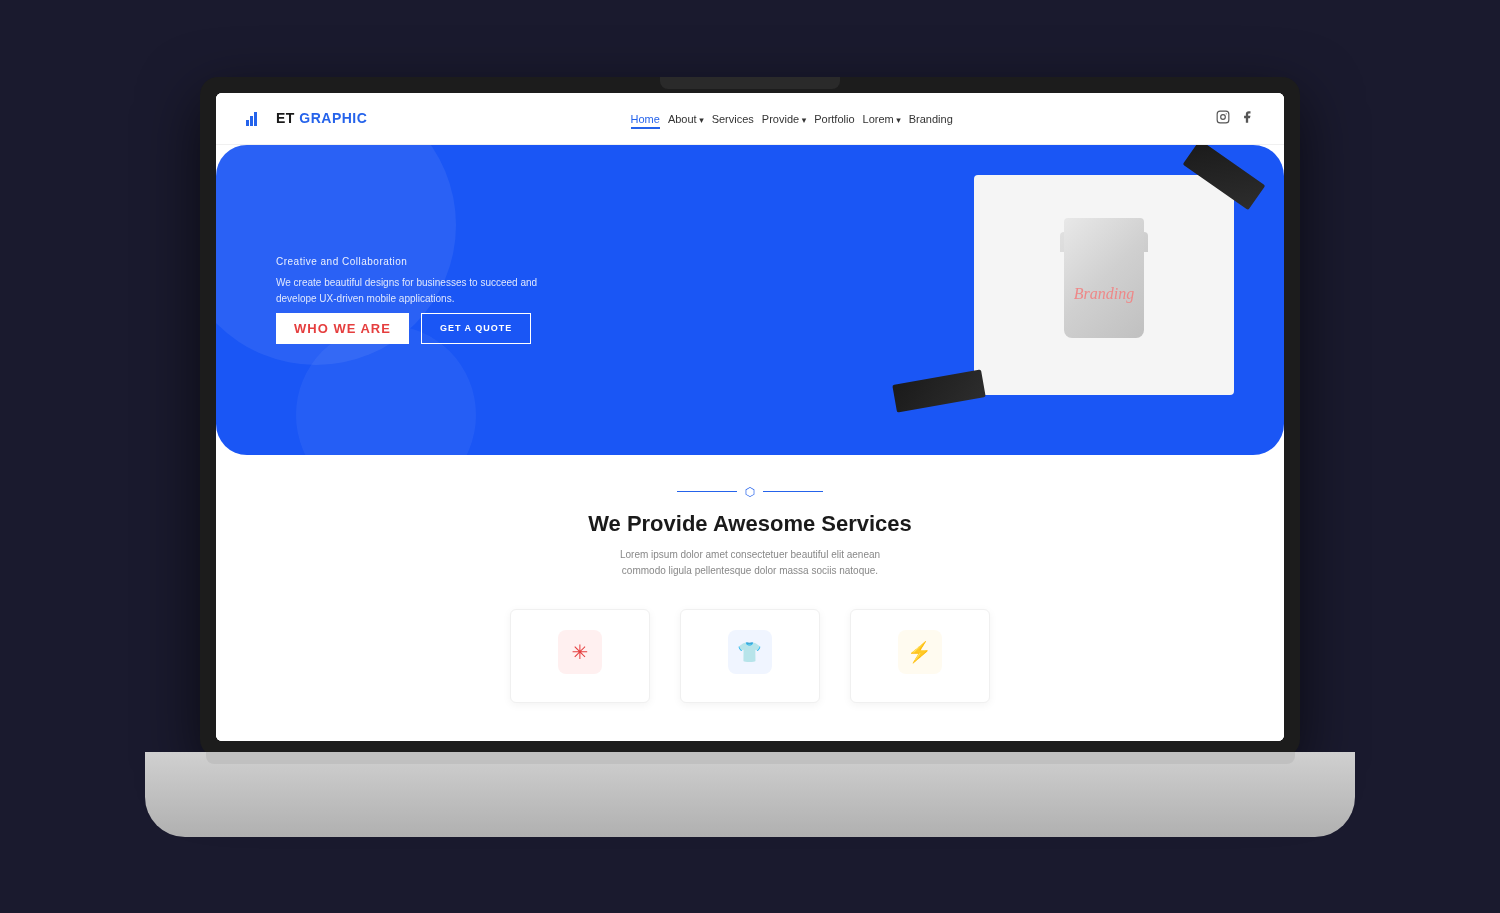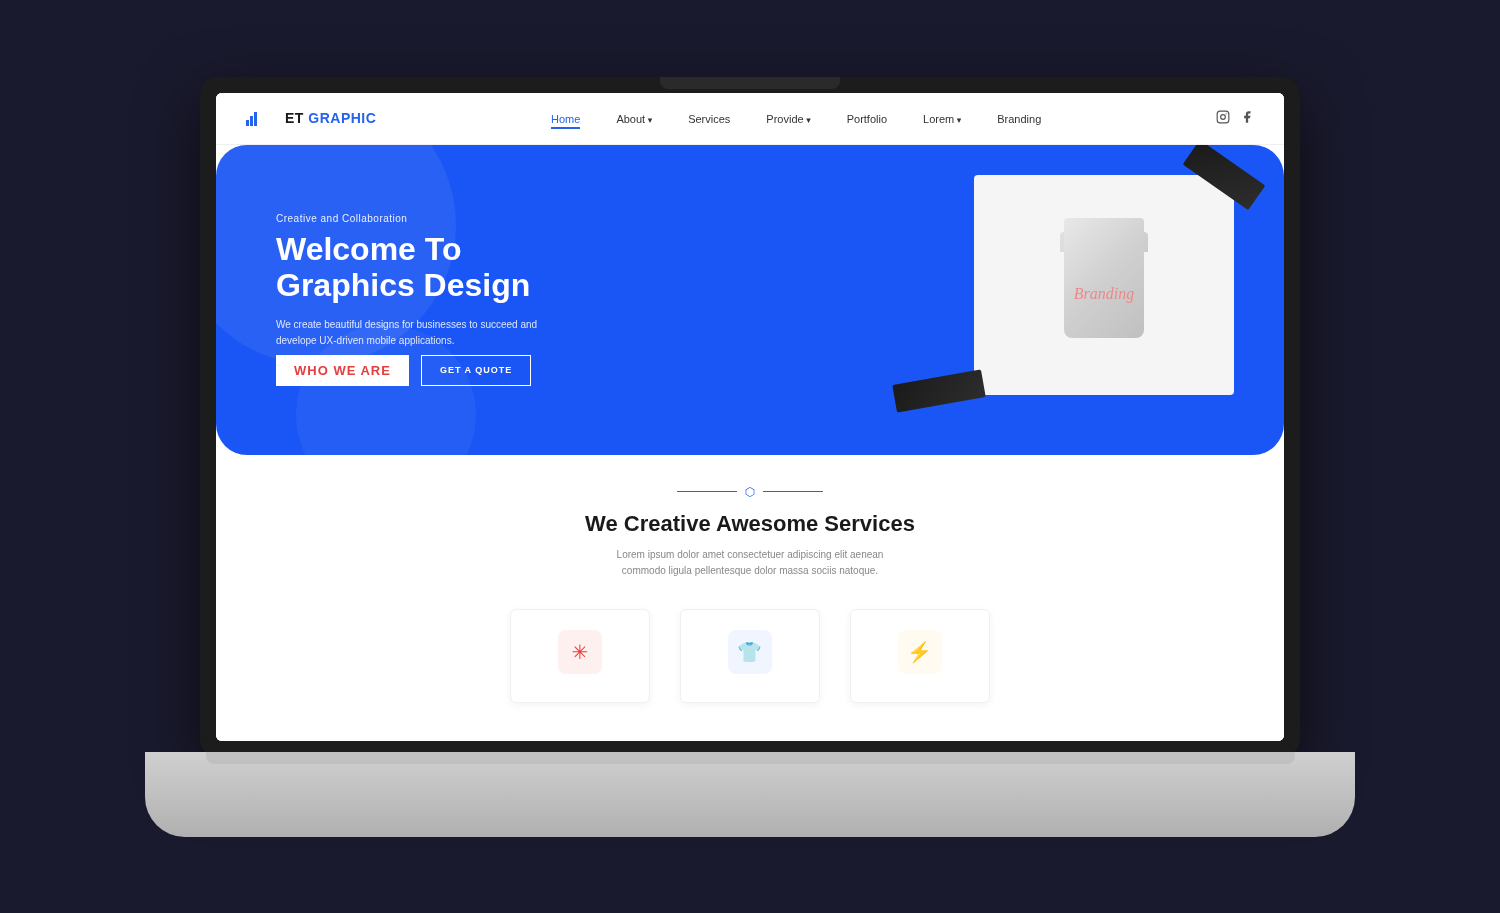--- a/index.html
+++ b/index.html
@@ -89,21 +89,21 @@
       padding: 0 30px;
       height: 52px;
       background: #fff;
       border-bottom: 1px solid #f0f0f0;
       flex-shrink: 0;
     }
 
     .logo {
       display: flex;
       align-items: center;
-      gap: 23px;
+      gap: 14px;
     }
 
     .logo-icon {
       color: #2563eb;
       font-size: 16px;
       display: flex;
       align-items: center;
     }
 
     .logo-text {
@@ -113,21 +113,21 @@
       letter-spacing: 0.5px;
     }
 
     .logo-text .graphic {
       color: #2563eb;
     }
 
     .nav-links {
       display: flex;
       align-items: flex-start;
-      gap: 36px;
+      gap: 8px;
       list-style: none;
     }
 
     .nav-links li a {
       font-size: 11px;
       color: #333;
       text-decoration: none;
       font-weight: 500;
     }
 
@@ -472,24 +472,20 @@
             </span>
           </div>
         </nav>
 
         <section class="hero">
           <div class="hero-bg-circle"></div>
           <div class="hero-bg-circle2"></div>
 
           <div class="hero-content">
             <p class="hero-subtitle">Creative and Collaboration</p>
-            <h1 class="hero-title">
-              <span>Welcome To</span><br>
-              <span>Graphics Design</span>
-            </h1>
             <p class="hero-desc">We create beautiful designs for businesses to succeed and develope UX-driven mobile applications.</p>
             <div class="hero-buttons">
               <button class="btn-who">WHO WE ARE</button>
               <button class="btn-quote">GET A QUOTE</button>
             </div>
           </div>
 
           <div class="hero-image-area">
             <div class="hero-image-card">
               <div class="cup-container">
@@ -504,22 +500,22 @@
 
           <div class="hero-arrow"></div>
         </section>
 
         <section class="services-section">
           <div class="section-divider">
             <div class="divider-line"></div>
             <span class="divider-icon">⬡</span>
             <div class="divider-line"></div>
           </div>
-          <h2 class="section-title">We Creative Awesome Services</h2>
-          <p class="section-desc">Lorem ipsum dolor amet consectetuer adipiscing elit aenean commodo ligula pellentesque dolor massa sociis natoque.</p>
+          <h2 class="section-title">We Provide Awesome Services</h2>
+          <p class="section-desc">Lorem ipsum dolor amet consectetuer beautiful elit aenean commodo ligula pellentesque dolor massa sociis natoque.</p>
 
           <div class="services-grid">
             <div class="service-card">
               <div class="service-icon-wrap icon-pink">
                 <span style="color:#e53e3e;font-size:20px">✳</span>
               </div>
             </div>
             <div class="service-card">
               <div class="service-icon-wrap icon-blue">
                 <span style="color:#2563eb;font-size:20px">👕</span>

